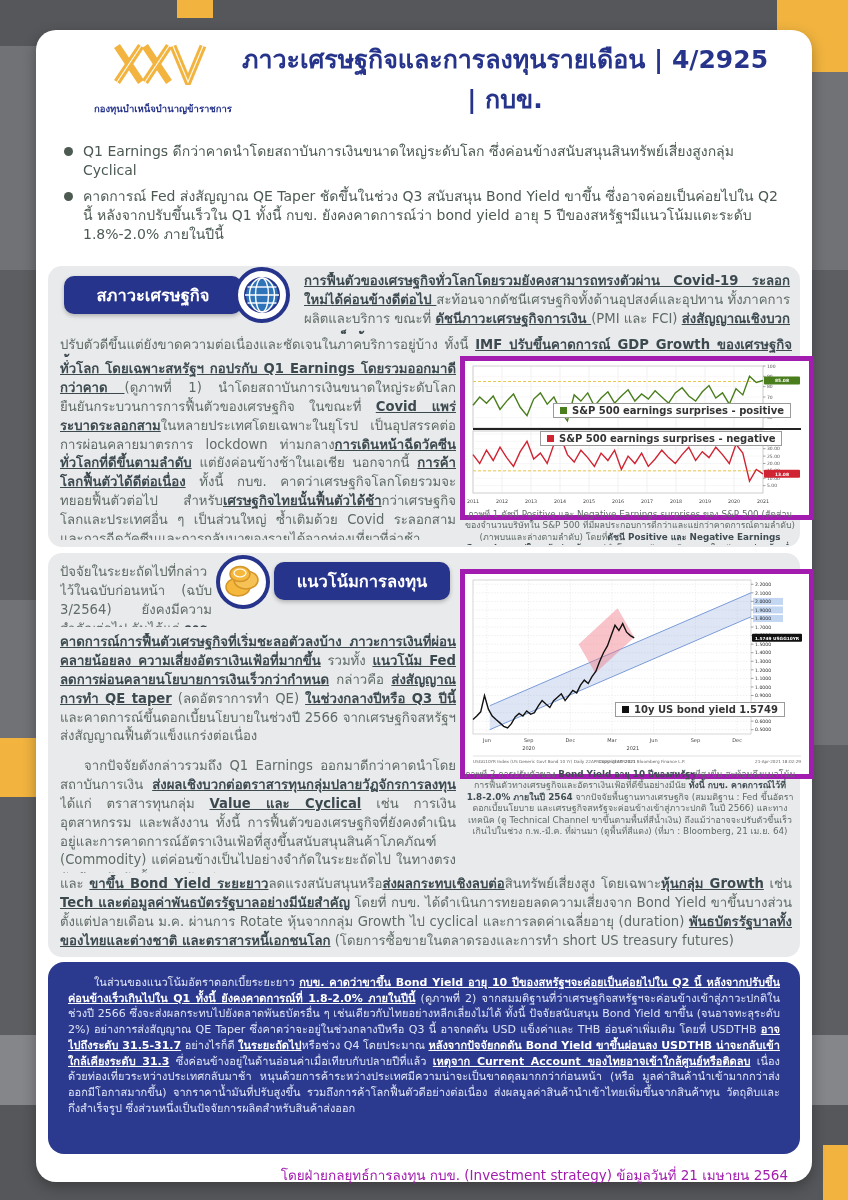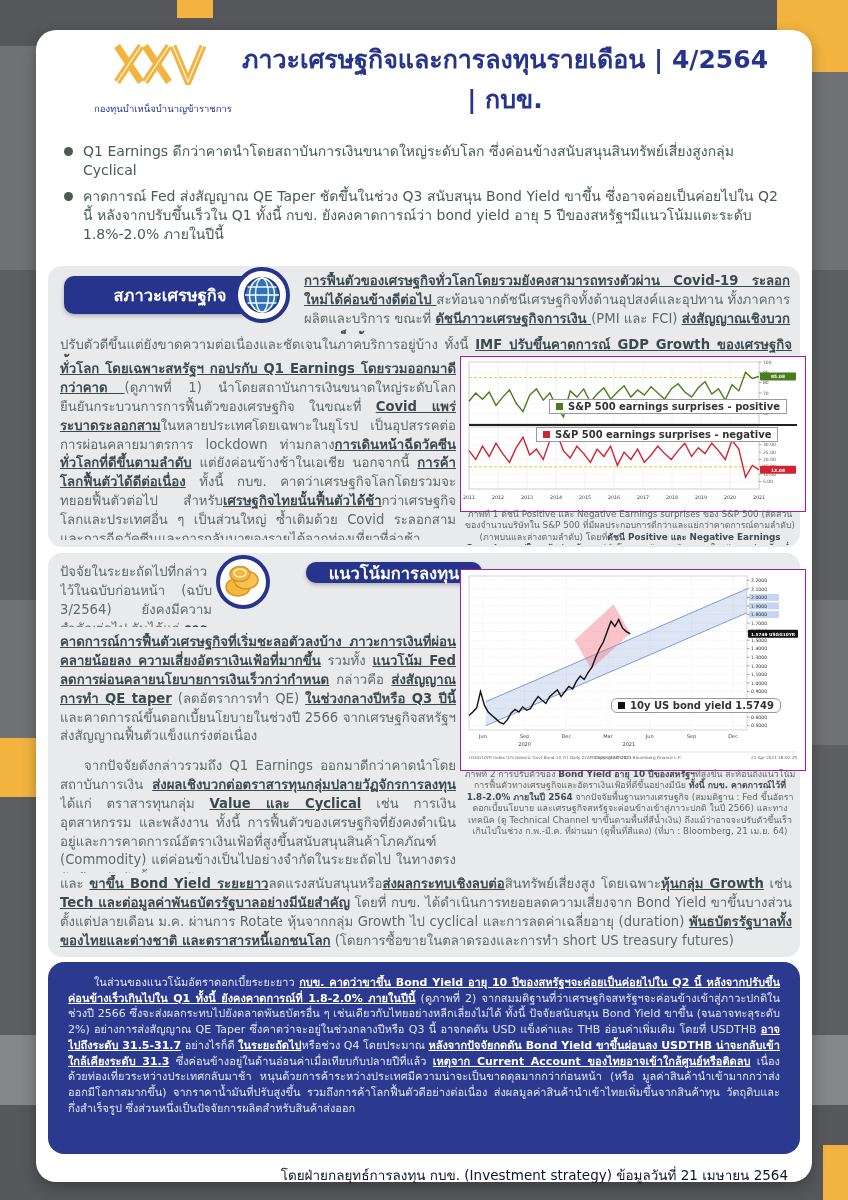--- a/index.html
+++ b/index.html
@@ -9,21 +9,21 @@
     font-family:"DejaVu Sans","Liberation Sans",sans-serif;
   }
   .band{position:absolute;left:0;width:100%;}
   .ysq{position:absolute;background:#f2b43f;}
   .card{
     position:absolute;left:36px;top:30px;width:776px;height:1152px;
     background:#ffffff;border-radius:20px;box-shadow:0 5px 14px rgba(0,0,0,.30);
   }
   .hdr{position:absolute;left:0;top:14px;width:100%;height:70px;display:flex;align-items:center;}
   .logo-wrap{margin-left:52px;width:150px;text-align:center;}
-  .logo-cap{font-size:9.5px;font-weight:normal;color:#27348b;margin-top:12px;}
+  .logo-cap{font-size:9.5px;font-weight:bold;color:#27348b;margin-top:12px;}
   .page-title{flex:1;text-align:center;font-size:25px;font-weight:bold;color:#27348b;padding-right:40px;}
   .banner{
     position:absolute;left:24px;top:60px;width:728px;height:34px;margin-top:14px;
     background:#2b3a8f;border-radius:10px;color:#fff;font-weight:bold;font-size:15.5px;
     display:flex;align-items:center;justify-content:center;overflow:hidden;
   }
   .bullets{position:absolute;left:28px;top:112px;width:722px;height:120px;overflow:hidden;}
   .bli{display:flex;margin-bottom:6px;font-size:14px;line-height:1.38;color:#4c5a52;}
   .bdot{flex:0 0 9px;height:9px;border-radius:50%;background:#4c5a52;margin:5px 10px 0 0;}
   .sec{position:absolute;background:#e9eaec;border-radius:14px;}
@@ -31,34 +31,34 @@
   .sec2{left:12px;top:523px;width:752px;height:404px;}
   .badge{
     background:#27348b;border-radius:10px;color:#fff;font-weight:bold;font-size:16.5px;
     display:flex;align-items:center;justify-content:center;box-shadow:0 2px 4px rgba(0,0,0,.25);
   }
   .runs{font-size:13.2px;line-height:1.43;color:#5f6b66;text-align:justify;overflow:hidden;}
   .runs .b{font-weight:bold;color:#3c4a50;text-decoration:underline;}
   .cap{font-size:8.8px;line-height:1.3;color:#5f6b66;text-align:center;overflow:hidden;}
   .cap .b{font-weight:bold;color:#3f4c52;}
   .abs{position:absolute;}
-  .chartbox{background:#fff;border:1px solid #a21caf;position:relative;padding:2px;}
+  .chartbox{background:#fff;border:5px solid #a21caf;position:relative;padding:2px;}
   .ch-leg{
     position:absolute;background:#fff;border:1px solid #9a9a9a;color:#333;
     font-size:10px;font-weight:bold;padding:1px 6px;white-space:nowrap;
   }
   .ch-leg .sq{display:inline-block;width:7px;height:7px;margin-right:5px;}
   .navy-box{
     position:absolute;left:12px;top:932px;width:752px;height:192px;background:#2b3a8f;
     border-radius:16px;padding:13px 20px;box-sizing:border-box;color:#e9ecf8;
     font-size:12.6px;line-height:1.5;text-align:justify;overflow:hidden;
   }
   .navy-box .runs{font-size:11px;color:#dfe4f6;text-indent:26px;}
   .navy-box .runs .b{color:#ffffff;font-weight:bold;}
-  .credit{position:absolute;right:24px;top:1134px;font-size:13.5px;color:#0f172a;}
+  .credit{position:absolute;right:24px;top:1134px;font-size:13.5px;color:#a21caf;}
 </style>
 </head>
 <body>
 
 <div class="band" style="top:0;height:46px;background:#56575a;"></div>
 <div class="band" style="top:46px;height:224px;background:#717275;"></div>
 <div class="band" style="top:270px;height:330px;background:#5d5e61;"></div>
 <div class="band" style="top:600px;height:145px;background:#717275;"></div>
 <div class="band" style="top:745px;height:290px;background:#5d5e61;"></div>
 <div class="band" style="top:1035px;height:70px;background:#85868a;"></div>
@@ -81,37 +81,37 @@
           <path d="M64,3 L79,39 L94,3"></path>
         </g>
         <g stroke="#ffffff" stroke-width="1.2" fill="none" opacity="0.9">
           <path d="M8,39 L32,3"></path>
             <path d="M36,39 L60,3"></path>
             <path d="M64,3 L79,39 L94,3"></path>
         </g>
       </svg>
       <div class="logo-cap">กองทุนบำเหน็จบำนาญข้าราชการ</div>
     </div>
-    <div class="page-title">ภาวะเศรษฐกิจและการลงทุนรายเดือน | 4/2564 | กบข.</div>
+    <div class="page-title">ภาวะเศรษฐกิจและการลงทุนรายเดือน | 4/2925 | กบข.</div>
   </div>
 
 
   <div class="bullets">
       <div class="bli">
         <span class="bdot"></span>
         <span>Q1 Earnings ดีกว่าคาดนำโดยสถาบันการเงินขนาดใหญ่ระดับโลก ซึ่งค่อนข้างสนับสนุนสินทรัพย์เสี่ยงสูงกลุ่ม Cyclical</span>
       </div>
       <div class="bli">
         <span class="bdot"></span>
         <span>คาดการณ์ Fed ส่งสัญญาณ QE Taper ชัดขึ้นในช่วง Q3 สนับสนุน Bond Yield ขาขึ้น ซึ่งอาจค่อยเป็นค่อยไปใน Q2 นี้ หลังจากปรับขึ้นเร็วใน Q1 ทั้งนี้ กบข. ยังคงคาดการณ์ว่า bond yield อายุ 5 ปีของสหรัฐฯมีแนวโน้มแตะระดับ 1.8%-2.0% ภายในปีนี้</span>
       </div>
     </div>
 
   <div class="sec sec1">
-    <div class="badge abs" style="left:16px;top:10px;width:178px;height:38px;padding-left:17px;">สภาวะเศรษฐกิจ</div>
+    <div class="badge abs" style="left:16px;top:10px;width:178px;height:38px;">สภาวะเศรษฐกิจ</div>
     <svg class="abs" style="left:186px;top:1px;" width="56" height="56" viewBox="0 0 56 56">
       <circle cx="28" cy="28" r="26" fill="#ffffff" stroke="#27348b" stroke-width="4"></circle>
       <circle cx="28" cy="28" r="17" fill="#2f74b8" stroke="#27348b" stroke-width="2"></circle>
       <g stroke="#ffffff" stroke-width="1.4" fill="none">
         <ellipse cx="28" cy="28" rx="6.5" ry="17"></ellipse>
         <ellipse cx="28" cy="28" rx="12.5" ry="17"></ellipse>
         <line x1="11" y1="28" x2="45" y2="28"></line>
         <line x1="13.5" y1="20" x2="42.5" y2="20"></line>
         <line x1="13.5" y1="36" x2="42.5" y2="36"></line>
       </g>
@@ -212,21 +212,21 @@
 
   <div class="sec sec2">
     <div class="runs abs" style="left:12px;top:10px;width:152px;height:64px;"><span>ปัจจัยในระยะถัดไปที่กล่าวไว้ในฉบับก่อนหน้า (ฉบับ 3/2564) ยังคงมีความสำคัญต่อไป อันได้แก่ </span><span class="b">การ</span></div>
     <svg class="abs" style="left:168px;top:2px;" width="54" height="54" viewBox="0 0 54 54">
       <circle cx="27" cy="27" r="25" fill="#ffffff" stroke="#27348b" stroke-width="4"></circle>
       <ellipse cx="22" cy="32" rx="12" ry="9" fill="#f5b83d" stroke="#d4952a" stroke-width="1.5"></ellipse>
       <ellipse cx="30" cy="25" rx="12" ry="9" fill="#f7c255" stroke="#d4952a" stroke-width="1.5"></ellipse>
       <ellipse cx="24" cy="19" rx="10" ry="7.5" fill="#f5b83d" stroke="#d4952a" stroke-width="1.5"></ellipse>
       <ellipse cx="24" cy="18" rx="6" ry="4" fill="none" stroke="#ffffff" stroke-width="1.2"></ellipse>
     </svg>
-    <div class="badge abs" style="left:226px;top:9px;width:176px;height:21px;margin-left:32px;">แนวโน้มการลงทุน</div>
+    <div class="badge abs" style="left:226px;top:9px;width:176px;height:38px;">แนวโน้มการลงทุน</div>
     <div class="runs abs" style="left:12px;top:80px;width:396px;height:120px;"><span class="b">คาดการณ์การฟื้นตัวเศรษฐกิจที่เริ่มชะลอตัวลงบ้าง ภาวะการเงินที่ผ่อนคลายน้อยลง ความเสี่ยงอัตราเงินเฟ้อที่มากขึ้น</span><span> รวมทั้ง </span><span class="b">แนวโน้ม Fed ลดการผ่อนคลายนโยบายการเงินเร็วกว่ากำหนด</span><span> กล่าวคือ </span><span class="b">ส่งสัญญาณการทำ QE taper</span><span> (ลดอัตราการทำ QE) </span><span class="b">ในช่วงกลางปีหรือ Q3 ปีนี้</span><span> และคาดการณ์ขึ้นดอกเบี้ยนโยบายในช่วงปี 2566 จากเศรษฐกิจสหรัฐฯส่งสัญญาณฟื้นตัวแข็งแกร่งต่อเนื่อง</span></div>
     <div class="runs abs" style="left:12px;top:204px;width:396px;height:116px;text-indent:24px;"><span>จากปัจจัยดังกล่าวรวมถึง Q1 Earnings ออกมาดีกว่าคาดนำโดยสถาบันการเงิน </span><span class="b">ส่งผลเชิงบวกต่อตราสารทุนกลุ่มปลายวัฏจักรการลงทุน</span><span> ได้แก่ ตราสารทุนกลุ่ม </span><span class="b">Value และ Cyclical</span><span> เช่น การเงิน อุตสาหกรรม และพลังงาน ทั้งนี้ การฟื้นตัวของเศรษฐกิจที่ยังคงดำเนินอยู่และการคาดการณ์อัตราเงินเฟ้อที่สูงขึ้นสนับสนุนสินค้าโภคภัณฑ์ (Commodity) แต่ค่อนข้างเป็นไปอย่างจำกัดในระยะถัดไป ในทางตรงกันข้าม ปัจจัยทั้งหลายดังกล่าว</span></div>
     <div class="chartbox abs" style="left:412px;top:16px;width:340px;height:196px;"><svg width="336" height="192" viewBox="0 0 336 192">
           <rect x="6" y="4" width="278" height="154" fill="#ffffff" stroke="#bbbbbb" stroke-width="0.6"></rect>
           <line x1="6" y1="153.72222222222223" x2="284" y2="153.72222222222223" stroke="#e0e0e0" stroke-width="0.5" stroke-dasharray="1.5,1.5"></line>
           <line x1="284" y1="153.72222222222223" x2="286.5" y2="153.72222222222223" stroke="#666" stroke-width="0.6"></line>
           <text x="288" y="155.42222222222222" font-size="4.6" fill="#333" text-anchor="start" font-family="DejaVu Sans, sans-serif">0.5000</text>
           <line x1="6" y1="145.16666666666666" x2="284" y2="145.16666666666666" stroke="#e0e0e0" stroke-width="0.5" stroke-dasharray="1.5,1.5"></line>
           <line x1="284" y1="145.16666666666666" x2="286.5" y2="145.16666666666666" stroke="#666" stroke-width="0.6"></line>
           <text x="288" y="146.86666666666665" font-size="4.6" fill="#333" text-anchor="start" font-family="DejaVu Sans, sans-serif">0.6000</text>
@@ -301,21 +301,21 @@
           <text x="145" y="166" font-size="5" fill="#444" text-anchor="middle" font-family="DejaVu Sans, sans-serif">Mar</text>
           <text x="186.70000000000002" y="166" font-size="5" fill="#444" text-anchor="middle" font-family="DejaVu Sans, sans-serif">Jun</text>
           <text x="228.4" y="166" font-size="5" fill="#444" text-anchor="middle" font-family="DejaVu Sans, sans-serif">Sep</text>
           <text x="270.09999999999997" y="166" font-size="5" fill="#444" text-anchor="middle" font-family="DejaVu Sans, sans-serif">Dec</text>
           <text x="61.6" y="174" font-size="5" fill="#444" text-anchor="middle" font-family="DejaVu Sans, sans-serif">2020</text>
           <text x="165.85" y="174" font-size="5" fill="#444" text-anchor="middle" font-family="DejaVu Sans, sans-serif">2021</text>
           <line x1="6" y1="180" x2="334" y2="180" stroke="#cccccc" stroke-width="0.6"></line>
           <text x="6" y="187" font-size="4.2" fill="#666" text-anchor="start" font-family="DejaVu Sans, sans-serif">USGG10YR Index (US Generic Govt Bond 10 Yr) Daily 22APR2020-21APR2021</text>
           <text x="175" y="187" font-size="4.2" fill="#666" text-anchor="middle" font-family="DejaVu Sans, sans-serif">Copyright© 2021 Bloomberg Finance L.P.</text>
           <text x="334" y="187" font-size="4.2" fill="#666" text-anchor="end" font-family="DejaVu Sans, sans-serif">21-Apr-2021 18:02:29</text>
-        </svg><div class="ch-leg" style="left: 150px; top: 128px; border-radius: 6px;"><span class="sq" style="background: rgb(17, 17, 17);"></span>10y US bond yield 1.5749</div></div>
+        </svg><div class="ch-leg" style="left: 150px; top: 128px;"><span class="sq" style="background: rgb(17, 17, 17);"></span>10y US bond yield 1.5749</div></div>
     <div class="cap abs" style="left:416px;top:216px;width:332px;height:96px;"><span>ภาพที่ 2 การปรับตัวของ </span><span class="b">Bond Yield อายุ 10 ปีของสหรัฐฯ</span><span>ที่สูงขึ้น สะท้อนถึงแนวโน้มการฟื้นตัวทางเศรษฐกิจและอัตราเงินเฟ้อที่ดีขึ้นอย่างมีนัย </span><span class="b">ทั้งนี้ กบข. คาดการณ์ไว้ที่ 1.8-2.0% ภายในปี 2564</span><span> จากปัจจัยพื้นฐานทางเศรษฐกิจ (สมมติฐาน : Fed ขึ้นอัตราดอกเบี้ยนโยบาย และเศรษฐกิจสหรัฐจะค่อนข้างเข้าสู่ภาวะปกติ ในปี 2566) และทางเทคนิค (ดู Technical Channel ขาขึ้นตามพื้นที่สีน้ำเงิน) ถึงแม้ว่าอาจจะปรับตัวขึ้นเร็วเกินไปในช่วง ก.พ.-มี.ค. ที่ผ่านมา (ดูพื้นที่สีแดง) (ที่มา : Bloomberg, 21 เม.ย. 64)</span></div>
     <div class="runs abs" style="left:12px;top:322px;width:732px;height:78px;"><span>และ </span><span class="b">ขาขึ้น Bond Yield ระยะยาว</span><span>ลดแรงสนับสนุนหรือ</span><span class="b">ส่งผลกระทบเชิงลบต่อ</span><span>สินทรัพย์เสี่ยงสูง โดยเฉพาะ</span><span class="b">หุ้นกลุ่ม Growth</span><span> เช่น </span><span class="b">Tech และต่อมูลค่าพันธบัตรรัฐบาลอย่างมีนัยสำคัญ</span><span> โดยที่ กบข. ได้ดำเนินการทยอยลดความเสี่ยงจาก Bond Yield ขาขึ้นบางส่วนตั้งแต่ปลายเดือน ม.ค. ผ่านการ Rotate หุ้นจากกลุ่ม Growth ไป cyclical และการลดค่าเฉลี่ยอายุ (duration) </span><span class="b">พันธบัตรรัฐบาลทั้งของไทยและต่างชาติ และตราสารหนี้เอกชนโลก</span><span> (โดยการซื้อขายในตลาดรองและการทำ short US treasury futures)</span></div>
   </div>
 
   <div class="navy-box">
     <div class="runs"><span>ในส่วนของแนวโน้มอัตราดอกเบี้ยระยะยาว </span><span class="b">กบข. คาดว่าขาขึ้น Bond Yield อายุ 10 ปีของสหรัฐฯจะค่อยเป็นค่อยไปใน Q2 นี้ หลังจากปรับขึ้นค่อนข้างเร็วเกินไปใน Q1 ทั้งนี้ ยังคงคาดการณ์ที่ 1.8-2.0% ภายในปีนี้</span><span> (ดูภาพที่ 2) จากสมมติฐานที่ว่าเศรษฐกิจสหรัฐฯจะค่อนข้างเข้าสู่ภาวะปกติในช่วงปี 2566 ซึ่งจะส่งผลกระทบไปยังตลาดพันธบัตรอื่น ๆ เช่นเดียวกับไทยอย่างหลีกเลี่ยงไม่ได้ ทั้งนี้ ปัจจัยสนับสนุน Bond Yield ขาขึ้น (จนอาจทะลุระดับ 2%) อย่างการส่งสัญญาณ QE Taper ซึ่งคาดว่าจะอยู่ในช่วงกลางปีหรือ Q3 นี้ อาจกดดัน USD แข็งค่าและ THB อ่อนค่าเพิ่มเติม โดยที่ USDTHB </span><span class="b">อาจไปถึงระดับ 31.5-31.7</span><span> อย่างไรก็ดี </span><span class="b">ในระยะถัดไป</span><span>หรือช่วง Q4 โดยประมาณ </span><span class="b">หลังจากปัจจัยกดดัน Bond Yield ขาขึ้นผ่อนลง USDTHB น่าจะกลับเข้าใกล้เคียงระดับ 31.3</span><span> ซึ่งค่อนข้างอยู่ในด้านอ่อนค่าเมื่อเทียบกับปลายปีที่แล้ว </span><span class="b">เหตุจาก Current Account ของไทยอาจเข้าใกล้ศูนย์หรือติดลบ</span><span> เนื่องด้วยท่องเที่ยวระหว่างประเทศกลับมาช้า หนุนด้วยการค้าระหว่างประเทศมีความน่าจะเป็นขาดดุลมากกว่าก่อนหน้า (หรือ มูลค่าสินค้านำเข้ามากกว่าส่งออกมีโอกาสมากขึ้น) จากราคาน้ำมันที่ปรับสูงขึ้น รวมถึงการค้าโลกฟื้นตัวดีอย่างต่อเนื่อง ส่งผลมูลค่าสินค้านำเข้าไทยเพิ่มขึ้นจากสินค้าทุน วัตถุดิบและกึ่งสำเร็จรูป ซึ่งส่วนหนึ่งเป็นปัจจัยการผลิตสำหรับสินค้าส่งออก</span></div>
   </div>
 
   <div class="credit">โดยฝ่ายกลยุทธ์การลงทุน กบข. (Investment strategy) ข้อมูลวันที่ 21 เมษายน 2564</div>
 </div>

